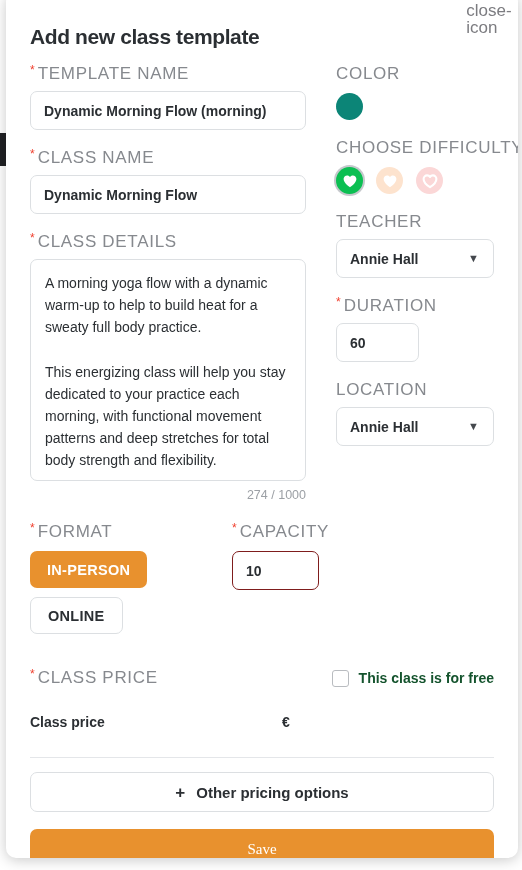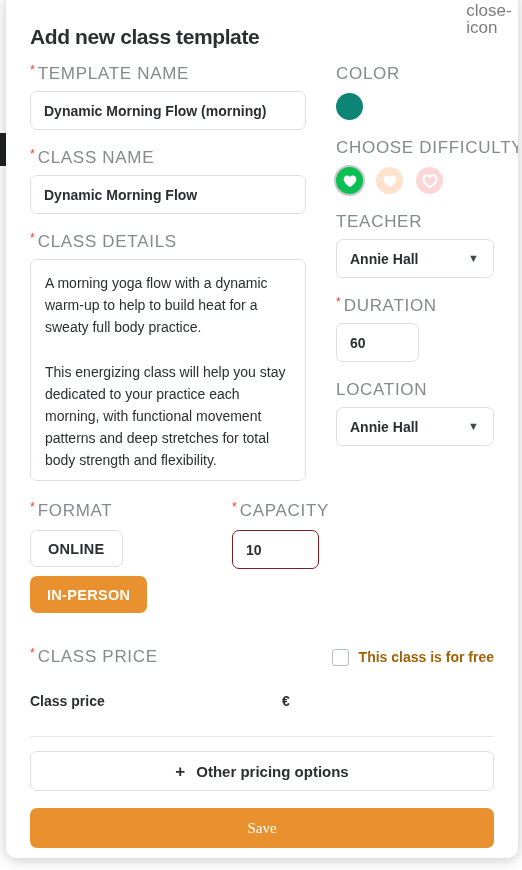--- a/index.html
+++ b/index.html
@@ -218,21 +218,21 @@
     margin-top: 34px;
   }
   .free-wrap { display: flex; align-items: center; gap: 10px; }
   .checkbox {
     width: 17px; height: 17px;
     border: 1.5px solid #b9bcc0;
     border-radius: 3px;
     background: #fff;
     cursor: pointer;
   }
-  .free-lbl { font-size: 14px; font-weight: bold; color: #a16207; }
+  .free-lbl { font-size: 14px; font-weight: bold; color: #14532d; }
 
   .price-row {
     display: flex;
     align-items: center;
     margin-top: 26px;
   }
   .price-name { font-size: 14px; font-weight: bold; color: #2b2f33; width: 238px; }
   .price-input {
     display: flex; align-items: center;
     width: 90px; height: 39px;
@@ -311,20 +311,21 @@
         </div>
         <div class="text-input">Dynamic Morning Flow</div>
 
         <div class="lbl-row spacer-lbl">
           <span class="req">*</span>
           <span class="field-label">CLASS DETAILS</span>
         </div>
         <div class="textarea">A morning yoga flow with a dynamic warm-up to help to build heat for a sweaty full body practice.
 
 This energizing class will help you stay dedicated to your practice each morning, with functional movement patterns and deep stretches for total body strength and flexibility.</div>
+        <div class="counter">274 / 1000</div>
 
       </div>
 
       <div class="col-right">
 
         <span class="field-label">COLOR</span>
         <div class="color-swatch" id="color-swatch" style="background: rgb(12, 133, 119);"></div>
 
         <span class="field-label spacer-lbl" style="display:block;">CHOOSE DIFFICULTY</span>
         <div class="hearts" id="hearts">
@@ -367,24 +368,24 @@
     </div>
 
     <div class="fmt-row">
 
       <div class="fmt-col">
         <div class="lbl-row">
           <span class="req">*</span>
           <span class="field-label">FORMAT</span>
         </div>
         <div>
+          <div class="pill pill-active" style="background: rgb(232, 145, 46);">IN-PERSON</div>
+        </div>
+        <div>
           <div class="pill pill-idle">ONLINE</div>
-        </div>
-        <div>
-          <div class="pill pill-active" style="background: rgb(232, 145, 46);">IN-PERSON</div>
         </div>
       </div>
 
       <div class="cap-col">
         <div class="lbl-row">
           <span class="req">*</span>
           <span class="field-label">CAPACITY</span>
         </div>
         <div class="cap-input">10</div>
       </div>

